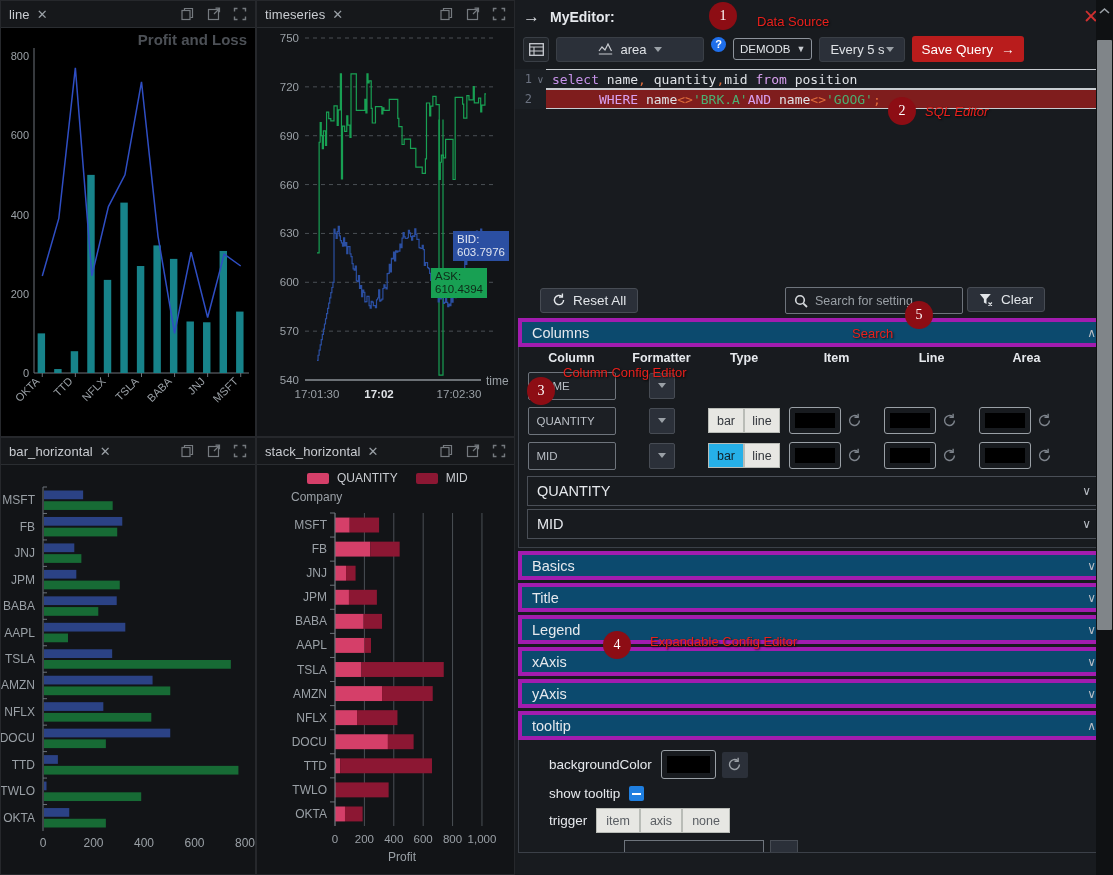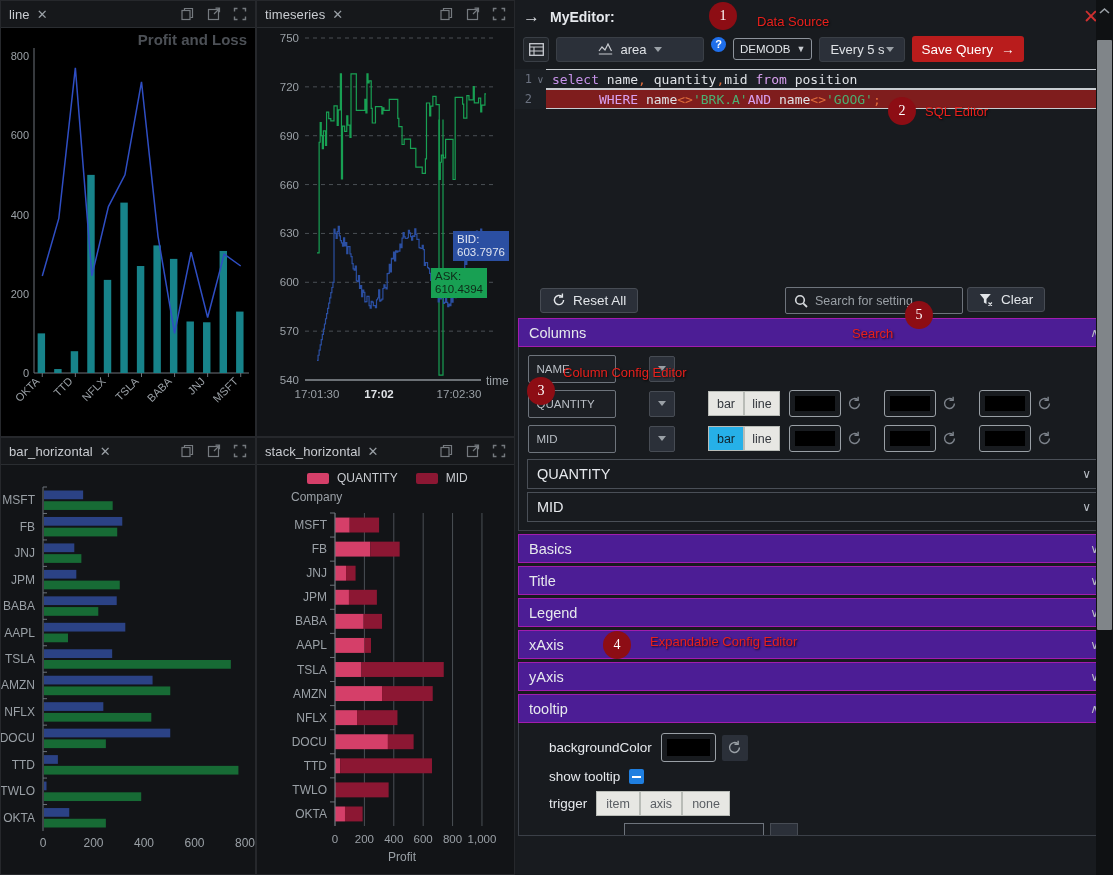--- a/index.html
+++ b/index.html
@@ -114,21 +114,21 @@
   }
   .search-box input {
     background: transparent; border: none; outline: none; color: #c9ccd1; font-size: 12.5px;
     font-family: "Liberation Sans", sans-serif; width: 130px;
   }
   .search-box input::placeholder { color: #9aa0a6; }
   .clear-btn { position: absolute; left: 452px; top: 5px; }
 
   .sect { margin: 0 3px 3px 3px; }
   .sect-head {
-    height: 29px; background: #4c1d95; border: 1px solid #a21caf;
+    height: 29px; background: #0c4a6e; border: 4px solid #a21caf;
     display: flex; align-items: center; padding: 0 10px; color: #e6e9ed; font-size: 14.5px; cursor: pointer;
   }
   .sect-chev { margin-left: auto; color: #b8bdc4; font-size: 12px; font-family: "DejaVu Sans", sans-serif; }
   .sect-body { background: #181b1f; border: 1px solid #3b4048; border-top: none; }
 
   
   .col-tbl { padding: 4px 0 8px 0; }
   .col-head { display: flex; color: #e6e9ed; font-size: 12.5px; font-weight: bold; padding-bottom: 3px; }
   .c-col   { width: 105px; text-align: center; }
   .c-fmt   { width: 75px; text-align: center; }
@@ -609,20 +609,28 @@
         </div>
       </div>
 
       <div class="sect">
         <div class="sect-head">
           <span>Columns</span>
           <span class="sect-chev">∧</span>
         </div>
         <div class="sect-body">
           <div class="col-tbl">
+            <div class="col-head">
+              <span class="c-col">Column</span>
+              <span class="c-fmt">Formatter</span>
+              <span class="c-type">Type</span>
+              <span class="c-item">Item</span>
+              <span class="c-line">Line</span>
+              <span class="c-area">Area</span>
+            </div>
 
             <div class="col-row">
               <span class="c-col">
                   <span class="inp-name">NAME</span>
                 </span>
               <span class="c-fmt">
                   <span class="fmt-dd">
                     <span class="caret"></span>
                   </span>
                 </span>
@@ -836,21 +844,21 @@
           </svg>
       </div>
       <div class="scroll-thumb"></div>
     </div>
   </div>
 
   <div class="ann-badge" style="left:709px; top:2px;">1</div>
   <div class="ann-text" style="left:757px; top:14px;">Data Source</div>
 
   <div class="ann-badge" style="left:888px; top:97px;">2</div>
-  <div class="ann-text" style="left:925px; top:104px;">SQL Editor</div>
+  <div class="ann-text" style="left:925px; top:104px;font-style:italic;">SQL Editor</div>
 
   <div class="ann-badge" style="left:527px; top:377px;">3</div>
   <div class="ann-text" style="left:563px; top:365px;">Column Config Editor</div>
 
   <div class="ann-badge" style="left:603px; top:631px;">4</div>
   <div class="ann-text" style="left:650px; top:634px;">Expandable Config Editor</div>
 
   <div class="ann-badge" style="left:905px; top:301px;">5</div>
   <div class="ann-text" style="left:852px; top:326px;">Search</div>
 

